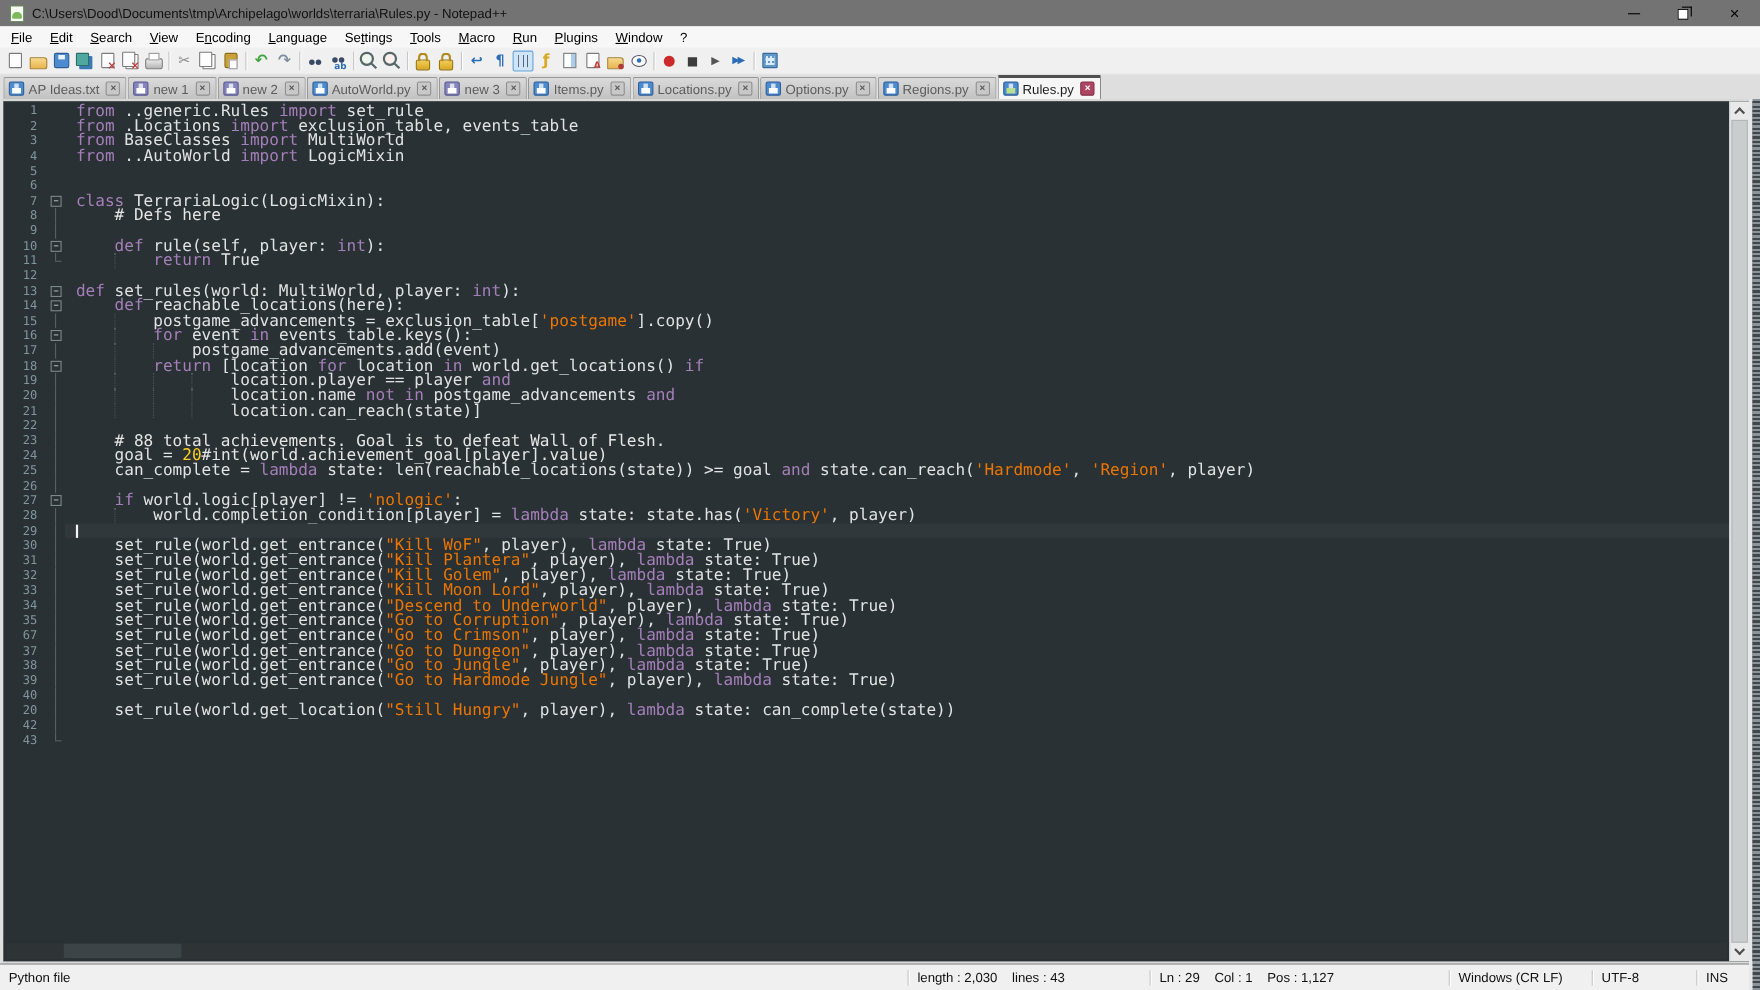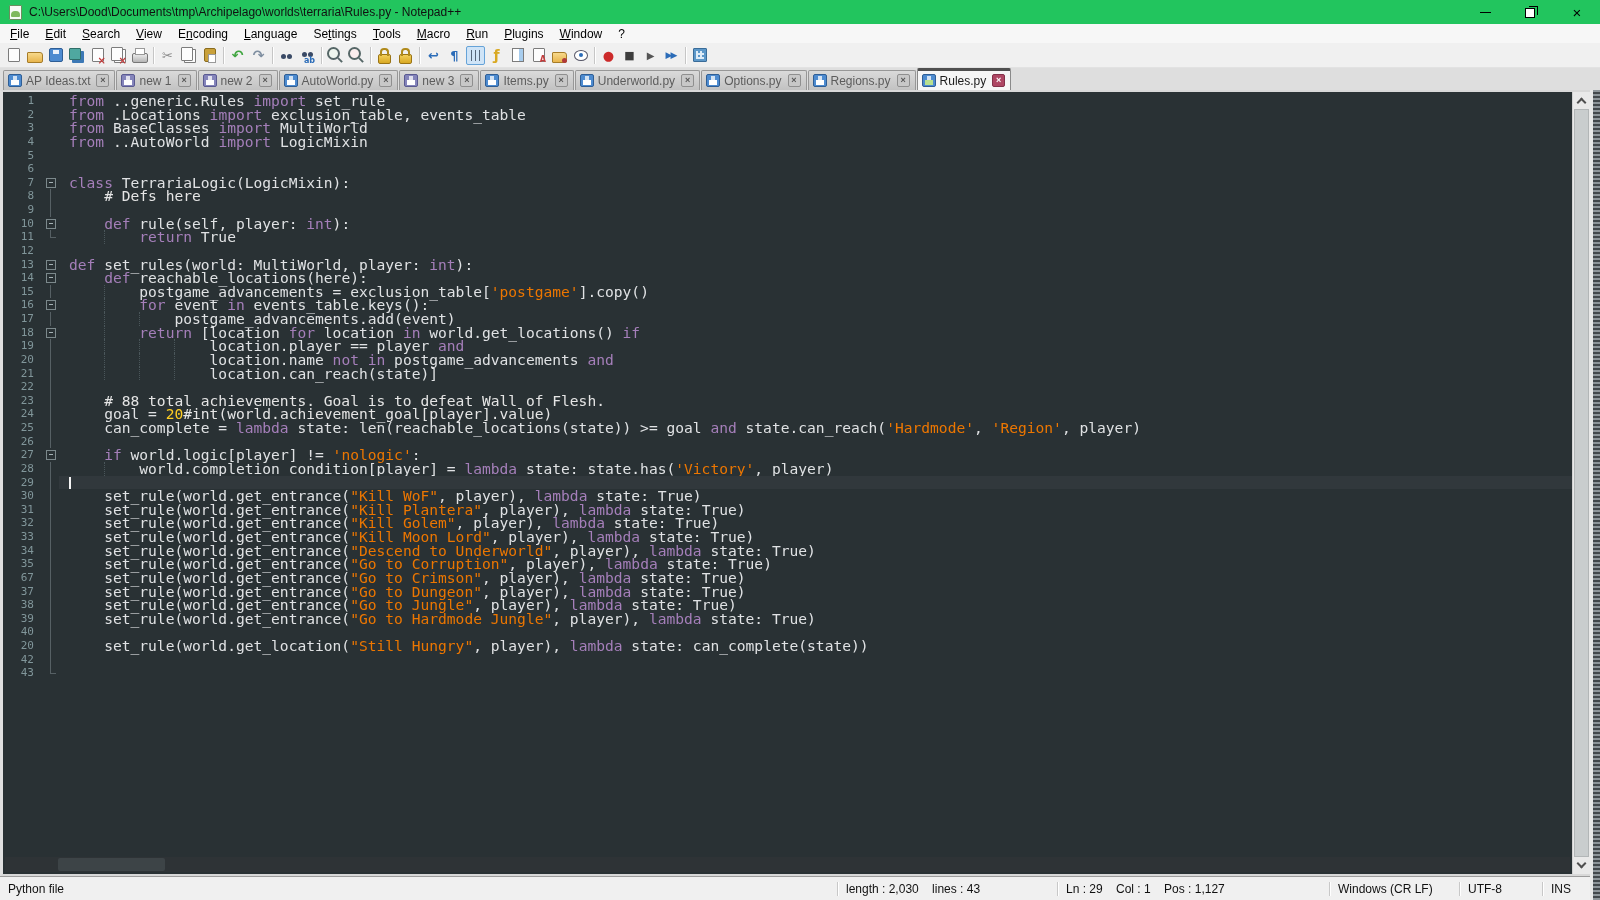--- a/index.html
+++ b/index.html
@@ -1,20 +1,20 @@
 <!DOCTYPE html>
 <html><head>
 <meta charset="utf-8">
 <style>
   *{margin:0;padding:0;box-sizing:border-box}
   html,body{width:1600px;height:900px;overflow:hidden;background:#fff;font-family:"Liberation Sans",sans-serif}
   #app{width:1600px;height:900px;display:flex;flex-direction:column;position:relative;background:#fff}
 
   
-  .titlebar{height:24px;background:#22c55e;display:flex;align-items:center;flex:0 0 auto}
+  .titlebar{height:24px;background:#737373;display:flex;align-items:center;flex:0 0 auto}
   .appicon{width:16px;height:16px;margin:0 6px 0 7px;position:relative}
   .appicon::before{content:'';position:absolute;left:2px;top:1px;width:11px;height:13px;background:#f6fbf4;border:1px solid #6b8f5e;border-radius:1px}
   .appicon::after{content:'';position:absolute;left:4px;top:7px;width:9px;height:6px;background:#7fb95c;border-radius:4px 4px 1px 1px}
   .wtitle{font-size:12px;color:#111;white-space:nowrap}
   .wbtns{margin-left:auto;display:flex;height:100%}
   .wbtn{width:46px;height:100%;display:flex;align-items:center;justify-content:center;position:relative}
   .wmin::before{content:'';width:11px;height:1px;background:#000}
   .wres::before{content:'';width:8px;height:8px;border:1px solid #000;margin:2px 0 0 -2px;background:#fff}
   .wres::after{content:'';position:absolute;width:8px;height:8px;border-top:1px solid #000;border-right:1px solid #000;margin:-4px 0 0 4px}
   .wclose{font-size:15px;color:#000;line-height:1}
@@ -119,21 +119,21 @@
   .hthumb{position:absolute;left:53px;width:107px;top:1px;bottom:1px;background:#3d4447;border-radius:2px}
   .edge{position:absolute;right:0;top:90px;bottom:0;width:10px;border-left:3px solid #e8e8e8;background:repeating-linear-gradient(180deg,#8d9499 0 2px,#42474b 2px 4px)}
 
   
   .statusbar{height:24px;background:#f0f0f0;border-top:1px solid #9c9c9c;display:flex;align-items:center;font-size:12px;color:#111;flex:0 0 auto}
   .sp{display:flex;align-items:center;padding:0 8px;white-space:pre;border-left:1px solid #c8c8c8;box-shadow:inset 1px 0 0 #fff}
   .sp-type{flex:1;border-left:none;box-shadow:none}
   .sp-len{width:220px}
   .sp-pos{width:272px}
   .sp-eol{width:130px}
-  .sp-enc{width:83px}
+  .sp-enc{width:95px}
   .sp-ins{width:58px}
 </style>
 </head>
 <body>
 
 <div id="app">
   <div class="titlebar">
     <span class="appicon"></span>
     <span class="wtitle">C:\Users\Dood\Documents\tmp\Archipelago\worlds\terraria\Rules.py - Notepad++</span>
     <div class="wbtns">
@@ -227,21 +227,21 @@
         <span class="tlabel">new 3</span>
         <span class="tclose">×</span>
       </div>
       <div class="tab">
         <span class="floppy fsaved"></span>
         <span class="tlabel">Items.py</span>
         <span class="tclose">×</span>
       </div>
       <div class="tab">
         <span class="floppy fsaved"></span>
-        <span class="tlabel">Underworld.py</span>
+        <span class="tlabel">Locations.py</span>
         <span class="tclose">×</span>
       </div>
       <div class="tab">
         <span class="floppy fsaved"></span>
         <span class="tlabel">Options.py</span>
         <span class="tclose">×</span>
       </div>
       <div class="tab">
         <span class="floppy fsaved"></span>
         <span class="tlabel">Regions.py</span>

